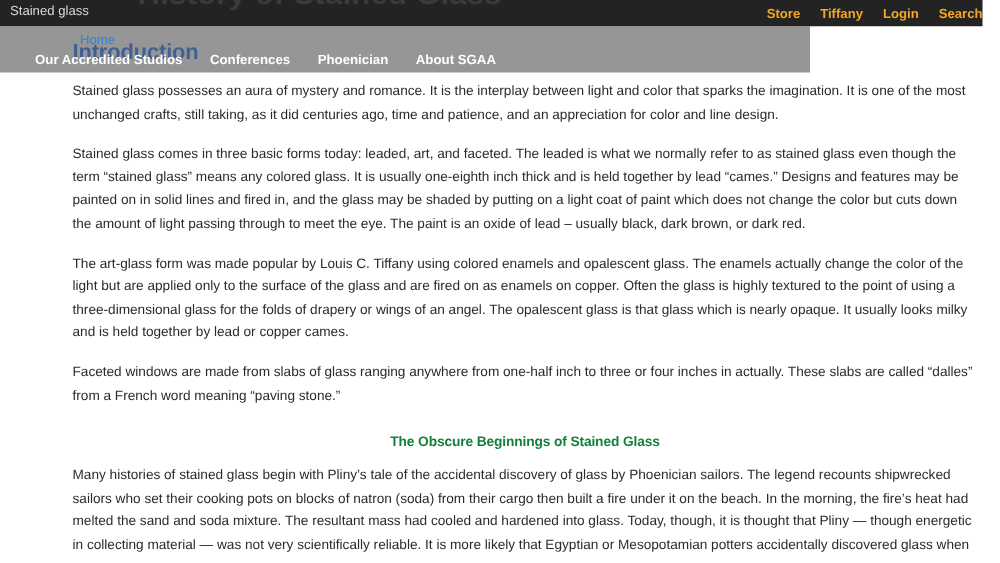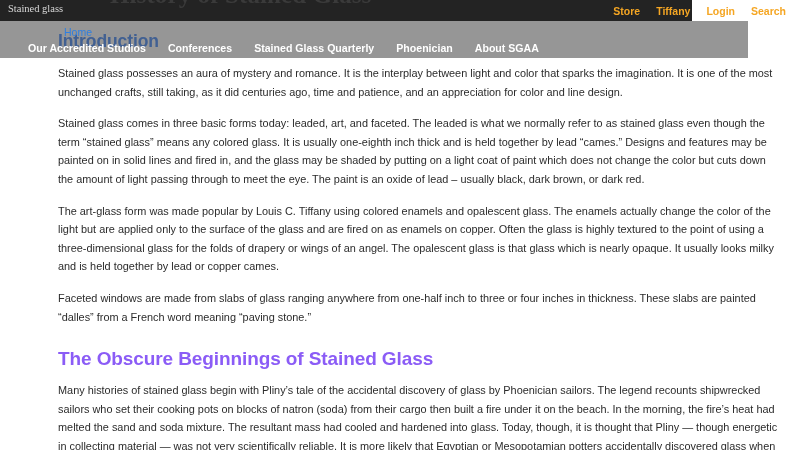--- a/index.html
+++ b/index.html
@@ -20,26 +20,25 @@
     width: 800px;
     height: 450px;
     background: #ffffff;
     overflow: hidden;
   }
 
   
   .hero-strip {
     position: absolute;
     top: 0; left: 0;
-    width: 692px;
+    width: 786px;
     height: 21px;
     background: #232323;
     overflow: hidden;
     z-index: 5;
-    font-family: Liberation Serif, serif;
   }
   .hero-title {
     position: absolute;
     left: 110px;
     top: -19px;
     font-size: 25px;
     font-weight: bold;
     color: #3a3a3a;
     letter-spacing: .1px;
     white-space: nowrap;
@@ -50,21 +49,21 @@
     top: 3px;
     font-size: 10.5px;
     color: #d8d8d8;
     white-space: nowrap;
   }
 
   
   .nav-overlay {
     position: absolute;
     top: 21px; left: 0;
-    width: 748px;
+    width: 648px;
     height: 37px;
     background: rgba(70,70,70,0.57);
     z-index: 6;
     text-align: center;
   }
   .nav-overlay .util-bar {
     position: absolute;
     top: -21px; left: 0;
     width: 800px;
     height: 21px;
@@ -133,45 +132,46 @@
   }
   .h1-intro {
     margin: 0 0 12px 0;
     font-size: 17.5px;
     font-weight: bold;
     color: #3b82f6;
     letter-spacing: -.1px;
   }
   .h2-section {
     margin: 22px 0 11px 0;
-    font-size: 19px;
-    font-weight: bold;
-    color: #8b5cf6;
+    font-size: 11px;
+    font-weight: bold;
+    color: #15803d;
     letter-spacing: -.1px;
+    text-align: center;
   }
   .article p {
     margin: 0 0 13px 0;
     font-size: 10.9px;
     line-height: 18.6px;
     color: #2b2b2b;
     text-align: left;
     max-width: 724px;
   }
 </style>
 </head>
 <body>
 
 <div id="page">
 
   <div class="article">
     <h1 class="h1-intro">Introduction</h1>
     <p>Stained glass possesses an aura of mystery and romance. It is the interplay between light and color that sparks the imagination. It is one of the most unchanged crafts, still taking, as it did centuries ago, time and patience, and an appreciation for color and line design.</p>
     <p>Stained glass comes in three basic forms today: leaded, art, and faceted. The leaded is what we normally refer to as stained glass even though the term “stained glass” means any colored glass. It is usually one-eighth inch thick and is held together by lead “cames.” Designs and features may be painted on in solid lines and fired in, and the glass may be shaded by putting on a light coat of paint which does not change the color but cuts down the amount of light passing through to meet the eye. The paint is an oxide of lead – usually black, dark brown, or dark red.</p>
     <p>The art-glass form was made popular by Louis C. Tiffany using colored enamels and opalescent glass. The enamels actually change the color of the light but are applied only to the surface of the glass and are fired on as enamels on copper. Often the glass is highly textured to the point of using a three-dimensional glass for the folds of drapery or wings of an angel. The opalescent glass is that glass which is nearly opaque. It usually looks milky and is held together by lead or copper cames.</p>
-    <p>Faceted windows are made from slabs of glass ranging anywhere from one-half inch to three or four inches in thickness. These slabs are painted “dalles” from a French word meaning “paving stone.”</p>
+    <p>Faceted windows are made from slabs of glass ranging anywhere from one-half inch to three or four inches in actually. These slabs are called “dalles” from a French word meaning “paving stone.”</p>
     <h2 class="h2-section">The Obscure Beginnings of Stained Glass</h2>
     <p>Many histories of stained glass begin with Pliny’s tale of the accidental discovery of glass by Phoenician sailors. The legend recounts shipwrecked sailors who set their cooking pots on blocks of natron (soda) from their cargo then built a fire under it on the beach. In the morning, the fire’s heat had melted the sand and soda mixture. The resultant mass had cooled and hardened into glass. Today, though, it is thought that Pliny — though energetic in collecting material — was not very scientifically reliable. It is more likely that Egyptian or Mesopotamian potters accidentally discovered glass when firing their vessels. The earliest known manmade glass is in the form of Egyptian beads from between 2750 and 2625 BC. Artisans made these beads by winding a thin string of molten glass around a removable clay core. This glass is opaque and very precious.</p>
 
   </div>
 
   <div class="hero-strip">
     <div class="hero-title">History of Stained Glass</div>
     <div class="hero-label">Stained glass</div>
   </div>
 
@@ -180,21 +180,20 @@
     <div class="util-bar">
       <a class="util-link" href="#">Store</a>
       <a class="util-link" href="#">Tiffany</a>
       <a class="util-link" href="#">Login</a>
       <a class="util-link" href="#">Search</a>
     </div>
 
     <nav class="main-nav">
       <a class="nav-item" href="#">Our Accredited Studios</a>
       <a class="nav-item" href="#">Conferences</a>
-      <a class="nav-item" href="#">Stained Glass Quarterly</a>
       <a class="nav-item" href="#">Phoenician</a>
       <a class="nav-item" href="#">About SGAA</a>
     </nav>
   </div>
 
   <div class="breadcrumb">
     <a href="#">Home</a>
   </div>
 
 </div>

